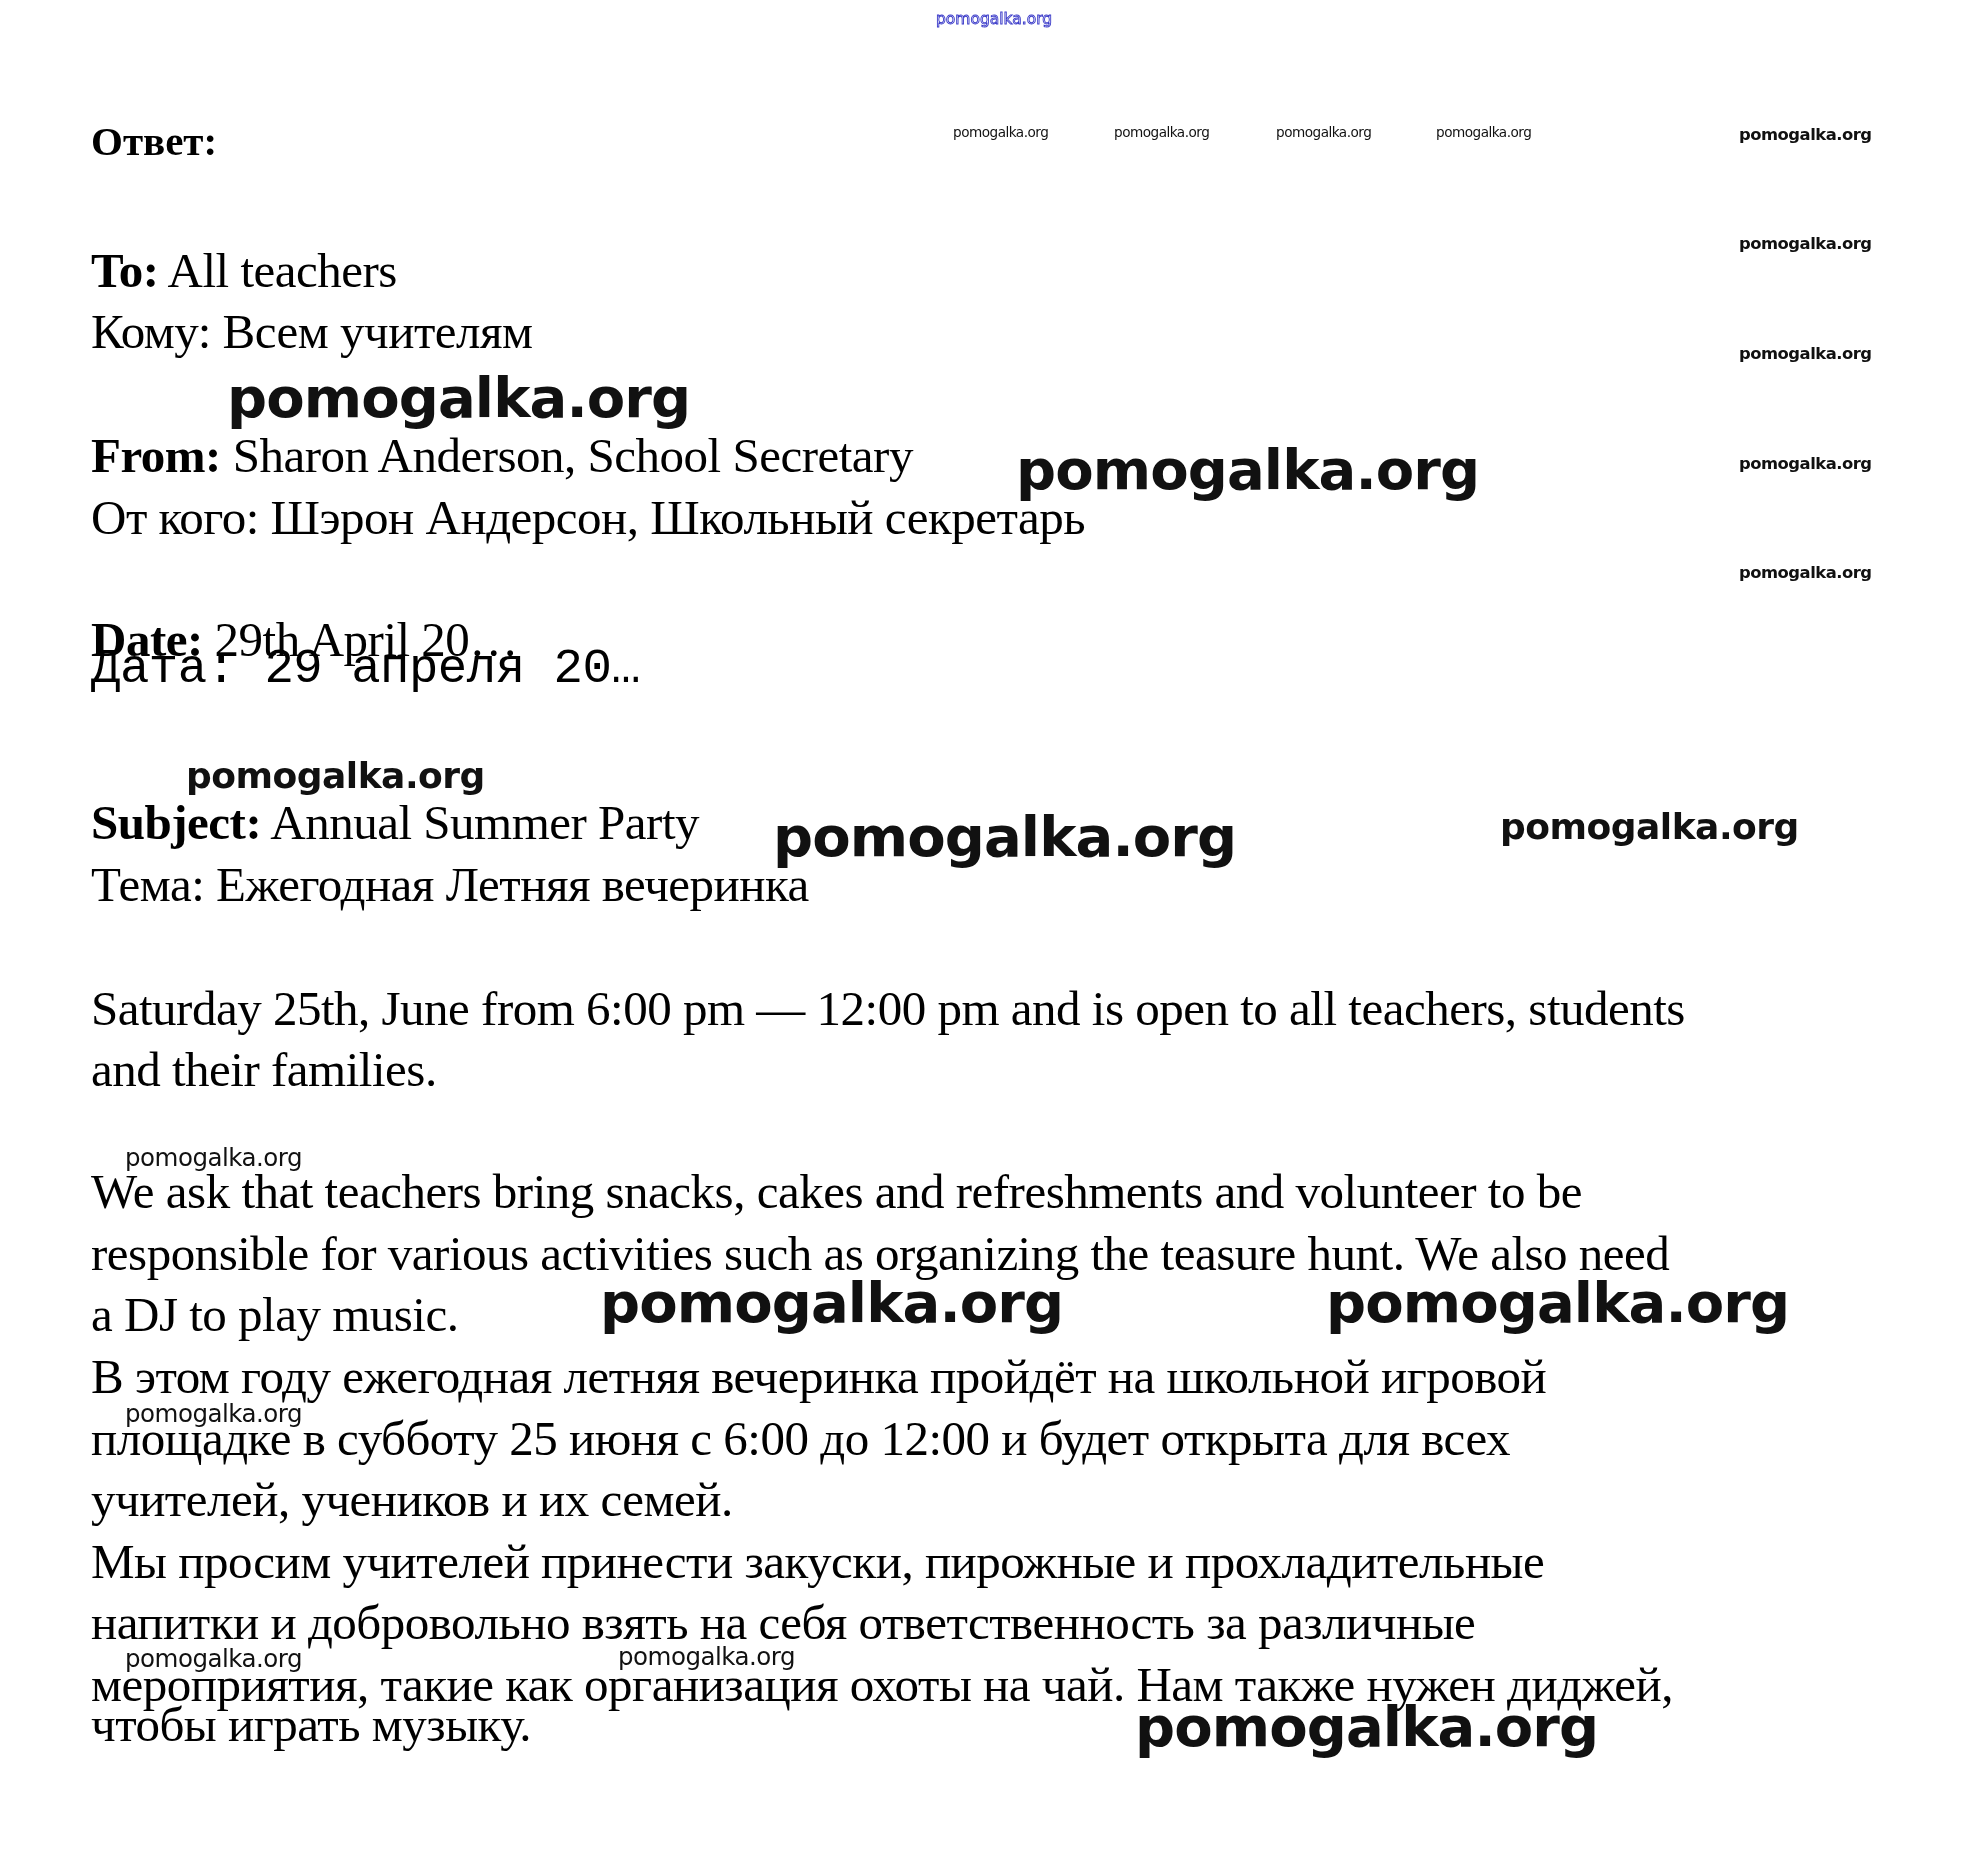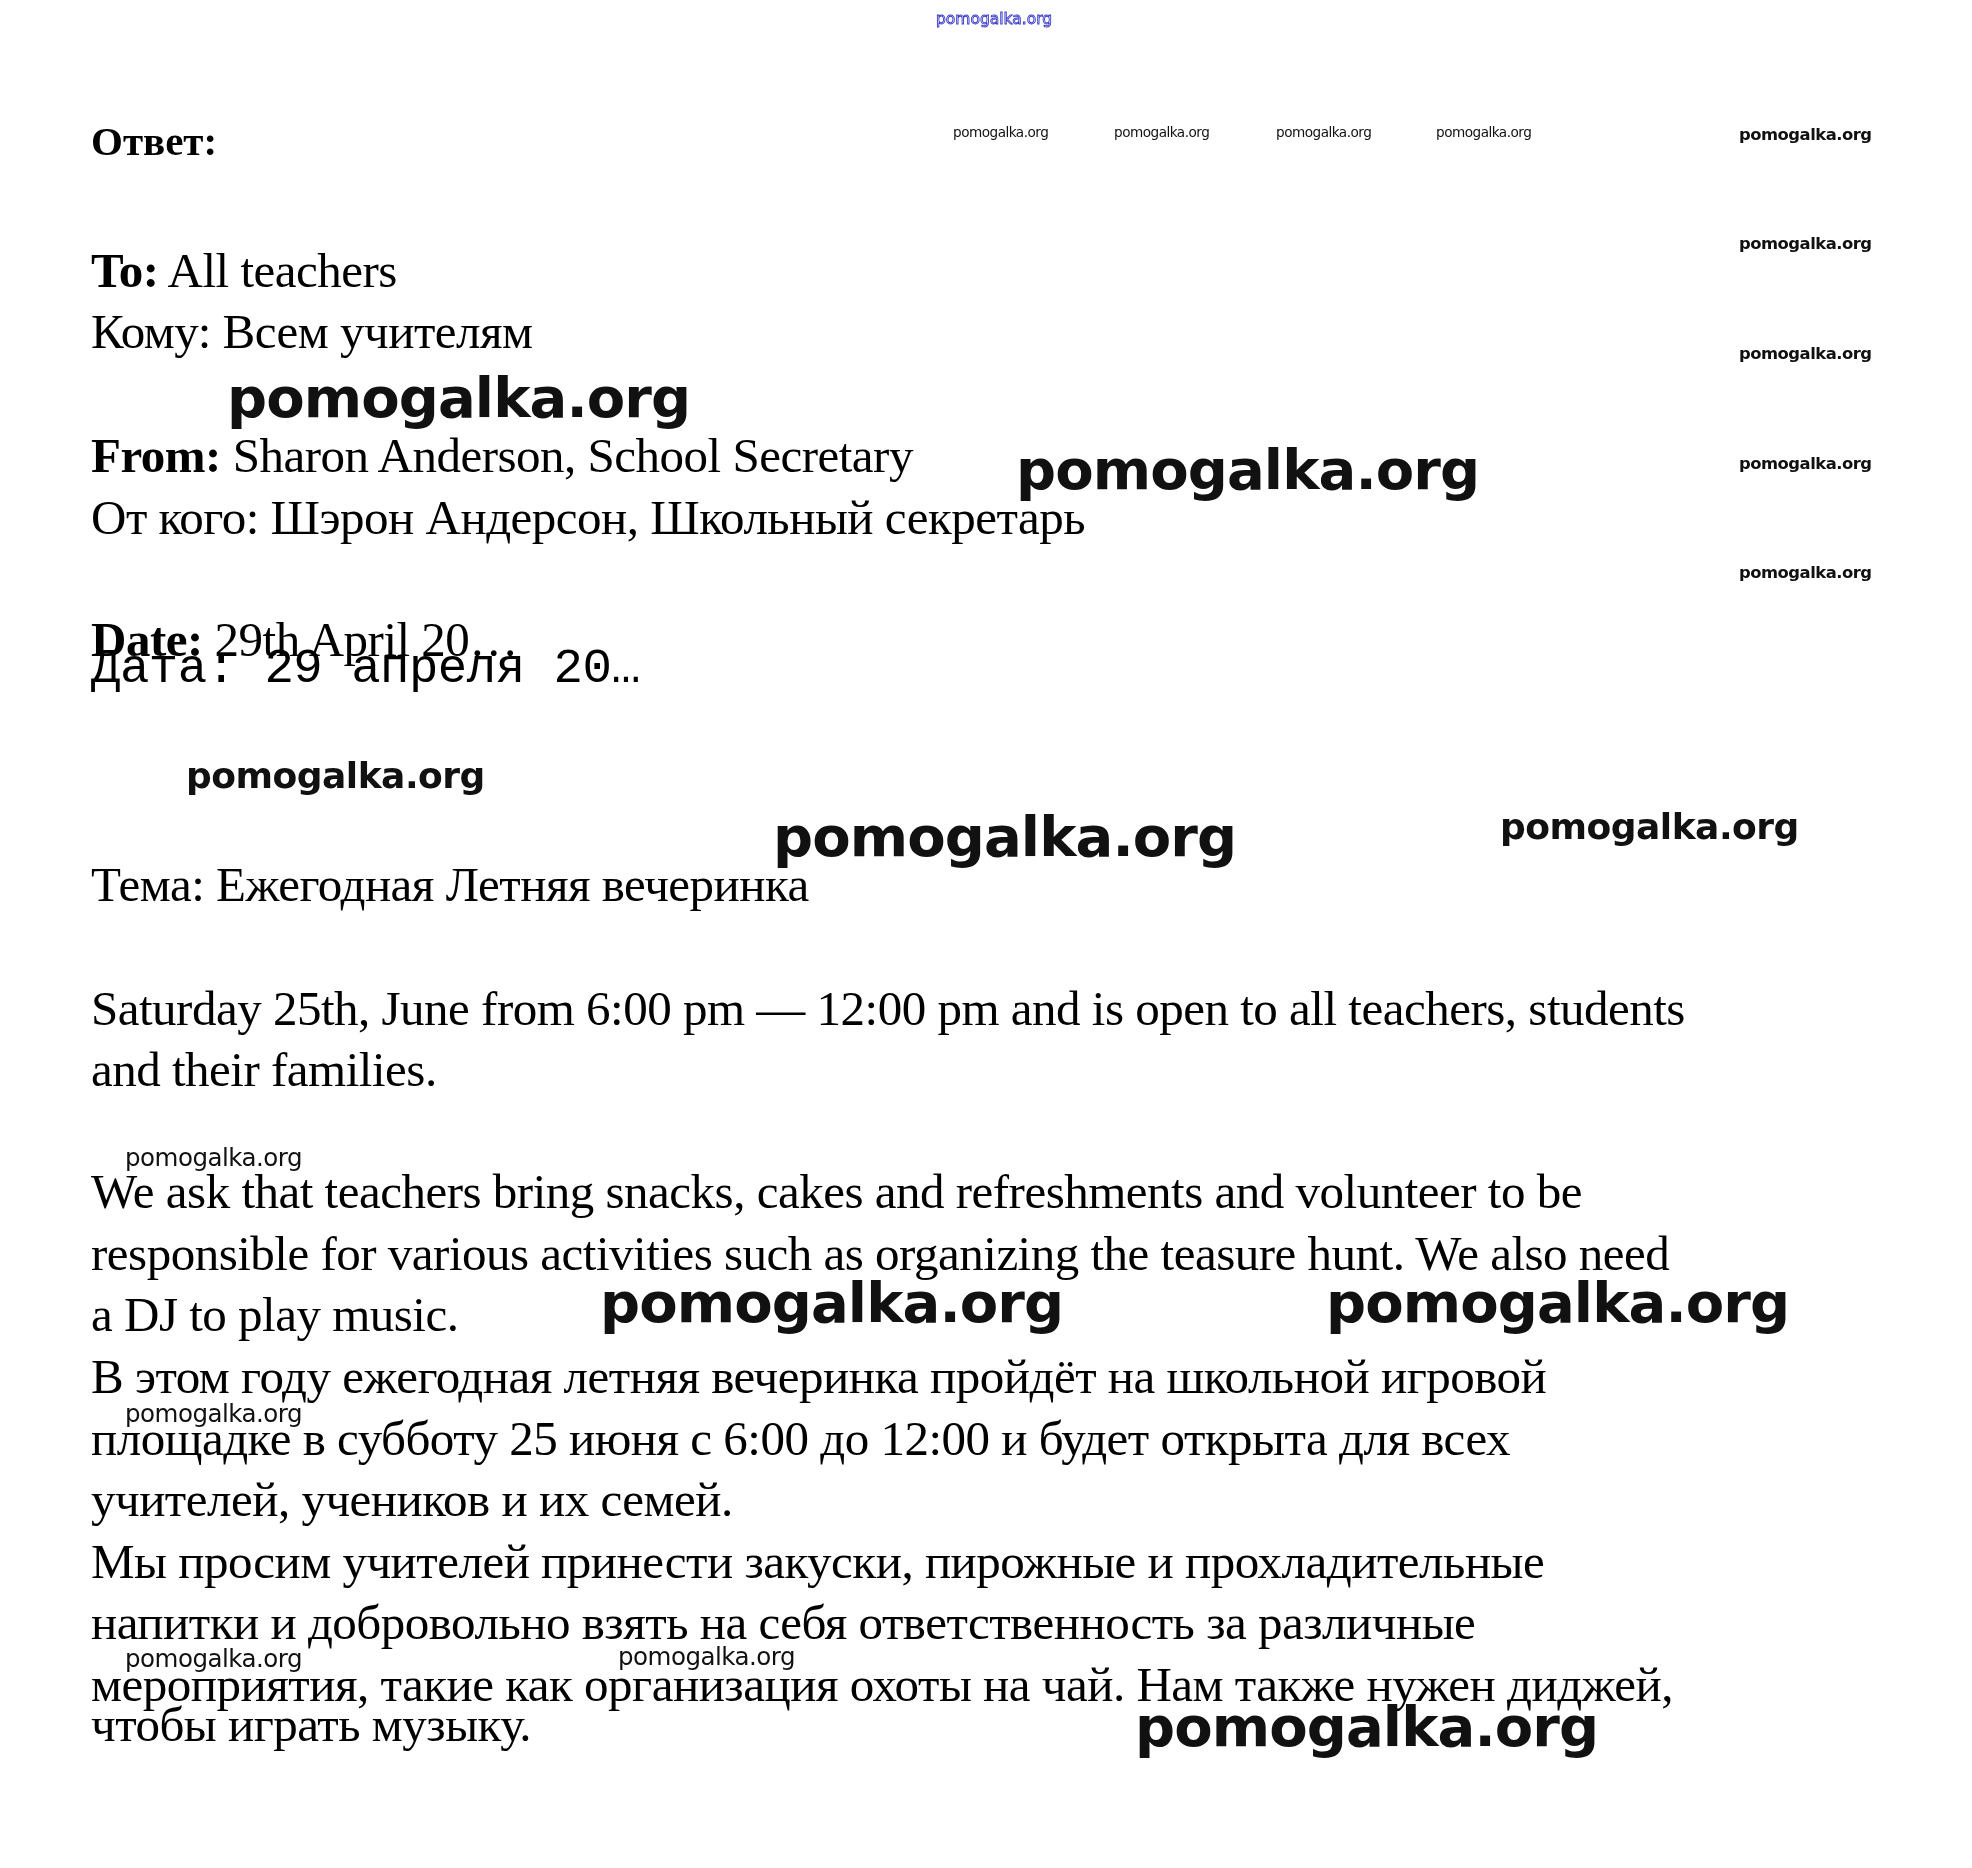--- a/index.html
+++ b/index.html
@@ -92,20 +92,23 @@
   </div>
   <div class="wm wm-big" style="left:1016px; top:429px;">pomogalka.org</div>
   <div class="line" style="top:482px;">От кого: Шэрон Андерсон, Школьный секретарь</div>
 
   <div class="line" style="top:604px;">
     <span class="label-bold">Date:</span><span> 29th April 20…</span>
   </div>
   <div class="line" style="top:634px;font-family:Liberation Mono, monospace;">Дата: 29 апреля 20…</div>
 
   <div class="wm wm-mid" style="left:186px; top:747px;">pomogalka.org</div>
+  <div class="line" style="top:787px;">
+    <span class="label-bold">Subject:</span><span> Annual Summer Party</span>
+  </div>
   <div class="wm wm-big" style="left:773px; top:796px;">pomogalka.org</div>
   <div class="wm wm-mid" style="left:1500px; top:798px;">pomogalka.org</div>
   <div class="line" style="top:849px;">Тема: Ежегодная Летняя вечеринка</div>
 
   <div class="line" style="top:973px;">Saturday 25th, June from 6:00 pm — 12:00 pm and is open to all teachers, students</div>
   <div class="line" style="top:1034px;">and their families.</div>
 
   <div class="wm wm-small" style="left:125px; top:1135px;">pomogalka.org</div>
   <div class="line" style="top:1156px;">We ask that teachers bring snacks, cakes and refreshments and volunteer to be</div>
   <div class="line" style="top:1218px;">responsible for various activities such as organizing the teasure hunt. We also need</div>

